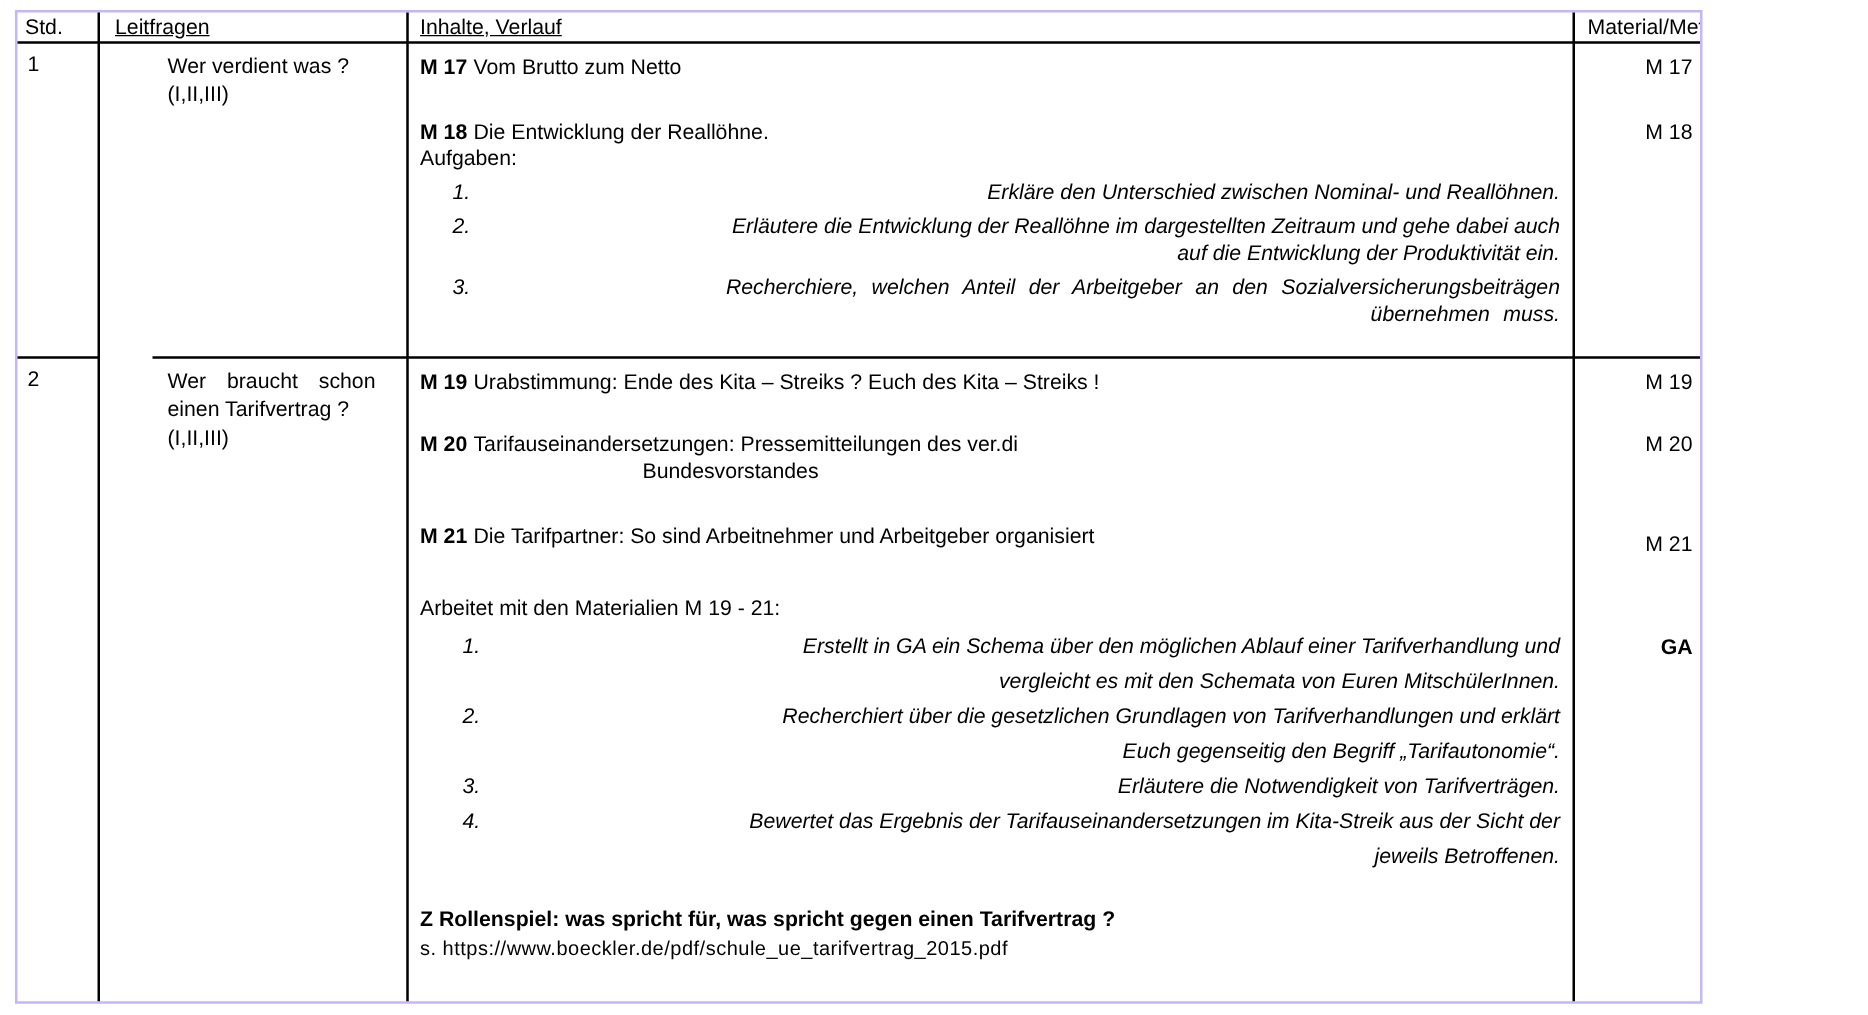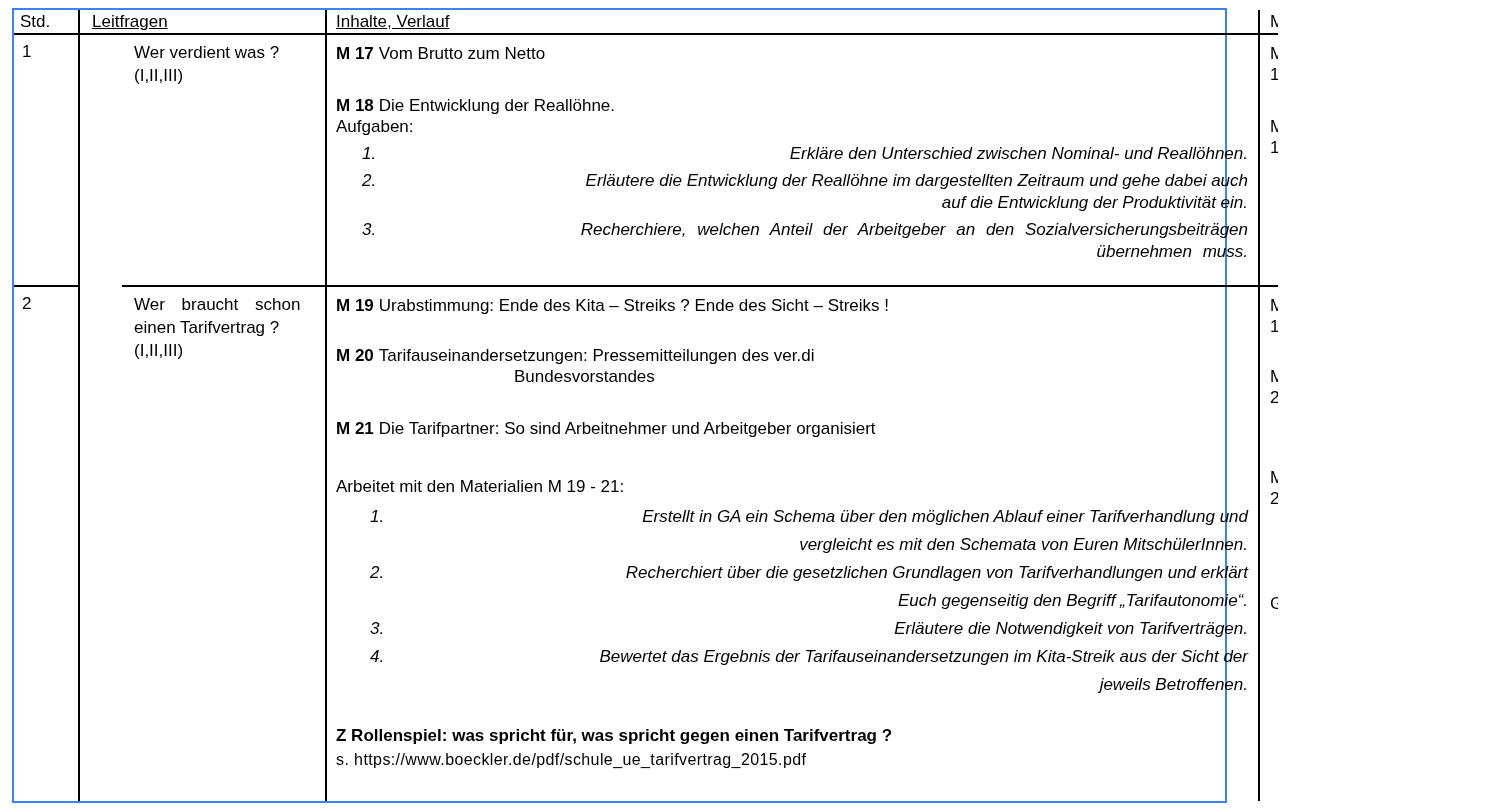--- a/index.html
+++ b/index.html
@@ -3,22 +3,22 @@
 <meta charset="utf-8">
 <style>
   html,body{margin:0;padding:0;background:#ffffff;}
   body{
     width:1494px;height:812px;position:relative;overflow:hidden;
     font-family:"Liberation Sans","DejaVu Sans",sans-serif;
     font-size:17px;color:#000;
     -webkit-font-smoothing:antialiased;
   }
   .tbl{
-    position:absolute;left:12px;top:8px;width:1215px;height:795px;
-    border:2px solid #3b82f6;box-sizing:border-box;
+    position:absolute;left:12px;top:8px;width:1350px;height:795px;
+    border:2px solid #c4b5fd;box-sizing:border-box;
     display:grid;
     grid-template-columns:66px 247px 933px 1fr;
     grid-template-rows:25px 252px 1fr;
   }
   .cell{
     border-right:2px solid #000;border-bottom:2px solid #000;
     box-sizing:border-box;overflow:hidden;line-height:21px;
   }
   .cell.last-col{border-right:none;text-align:right;}
   .cell.last-row{border-bottom:none;}
@@ -28,21 +28,21 @@
   .hdr.c3{padding-left:9px;text-decoration:underline;}
   .hdr.c4{padding-left:10px;}
   .c-std{padding:6px 4px 0 8px;}
   .c-leit{padding:6px 8px 0 12px;line-height:23px;margin-left:42px;}
   .c-inh{padding:8px 10px 0 9px;}
   .c-mat{padding:8px 6px 0 10px;}
   .mcode{font-weight:bold;margin-right:5px;}
   .gap31{margin-top:31px;}
   .gap29{margin-top:29px;}
   .gap37{margin-top:37px;}
-  .gap53{margin-top:84px;}
+  .gap53{margin-top:61px;font-weight:bold;}
   .gap59{margin-top:59px;}
   .indent178{margin-left:178px;}
   ol.tasks{list-style:none;margin:6px 0 0 0;padding:0 0 0 26px;}
   ol.tasks li{display:flex;font-style:italic;}
   ol.tasks .num{flex:none;width:30px;}
   ol.tasks .task-text{flex:1;white-space:pre-line;text-align:right;}
   .r1 li{line-height:22px;margin-bottom:5px;}
   .r1 li.spread .task-text{word-spacing:6px;}
   .r2 ol.tasks{padding-left:34px;}
   .r2 ol.tasks .num{width:35px;}
@@ -107,21 +107,21 @@
   </div>
 
   <div class="cell c-leit last-row">
     <div class="spread-line">Wer braucht schon</div>
     <div>einen Tarifvertrag ?</div>
     <div>(I,II,III)</div>
   </div>
 
   <div class="cell c-inh r2 last-row">
     <div>
-      <span class="mcode">M 19</span><span>Urabstimmung: Ende des Kita – Streiks ? Ende des Sicht – Streiks !</span>
+      <span class="mcode">M 19</span><span>Urabstimmung: Ende des Kita – Streiks ? Euch des Kita – Streiks !</span>
     </div>
     <div class="gap29">
       <span class="mcode">M 20</span><span>Tarifauseinandersetzungen: Pressemitteilungen des ver.di</span>
       <div class="indent178">Bundesvorstandes</div>
     </div>
     <div class="gap31">
       <span class="mcode">M 21</span><span>Die Tarifpartner: So sind Arbeitnehmer und Arbeitgeber organisiert</span>
     </div>
     <div class="gap37">Arbeitet mit den Materialien M 19 - 21:</div>
     <ol class="tasks">

